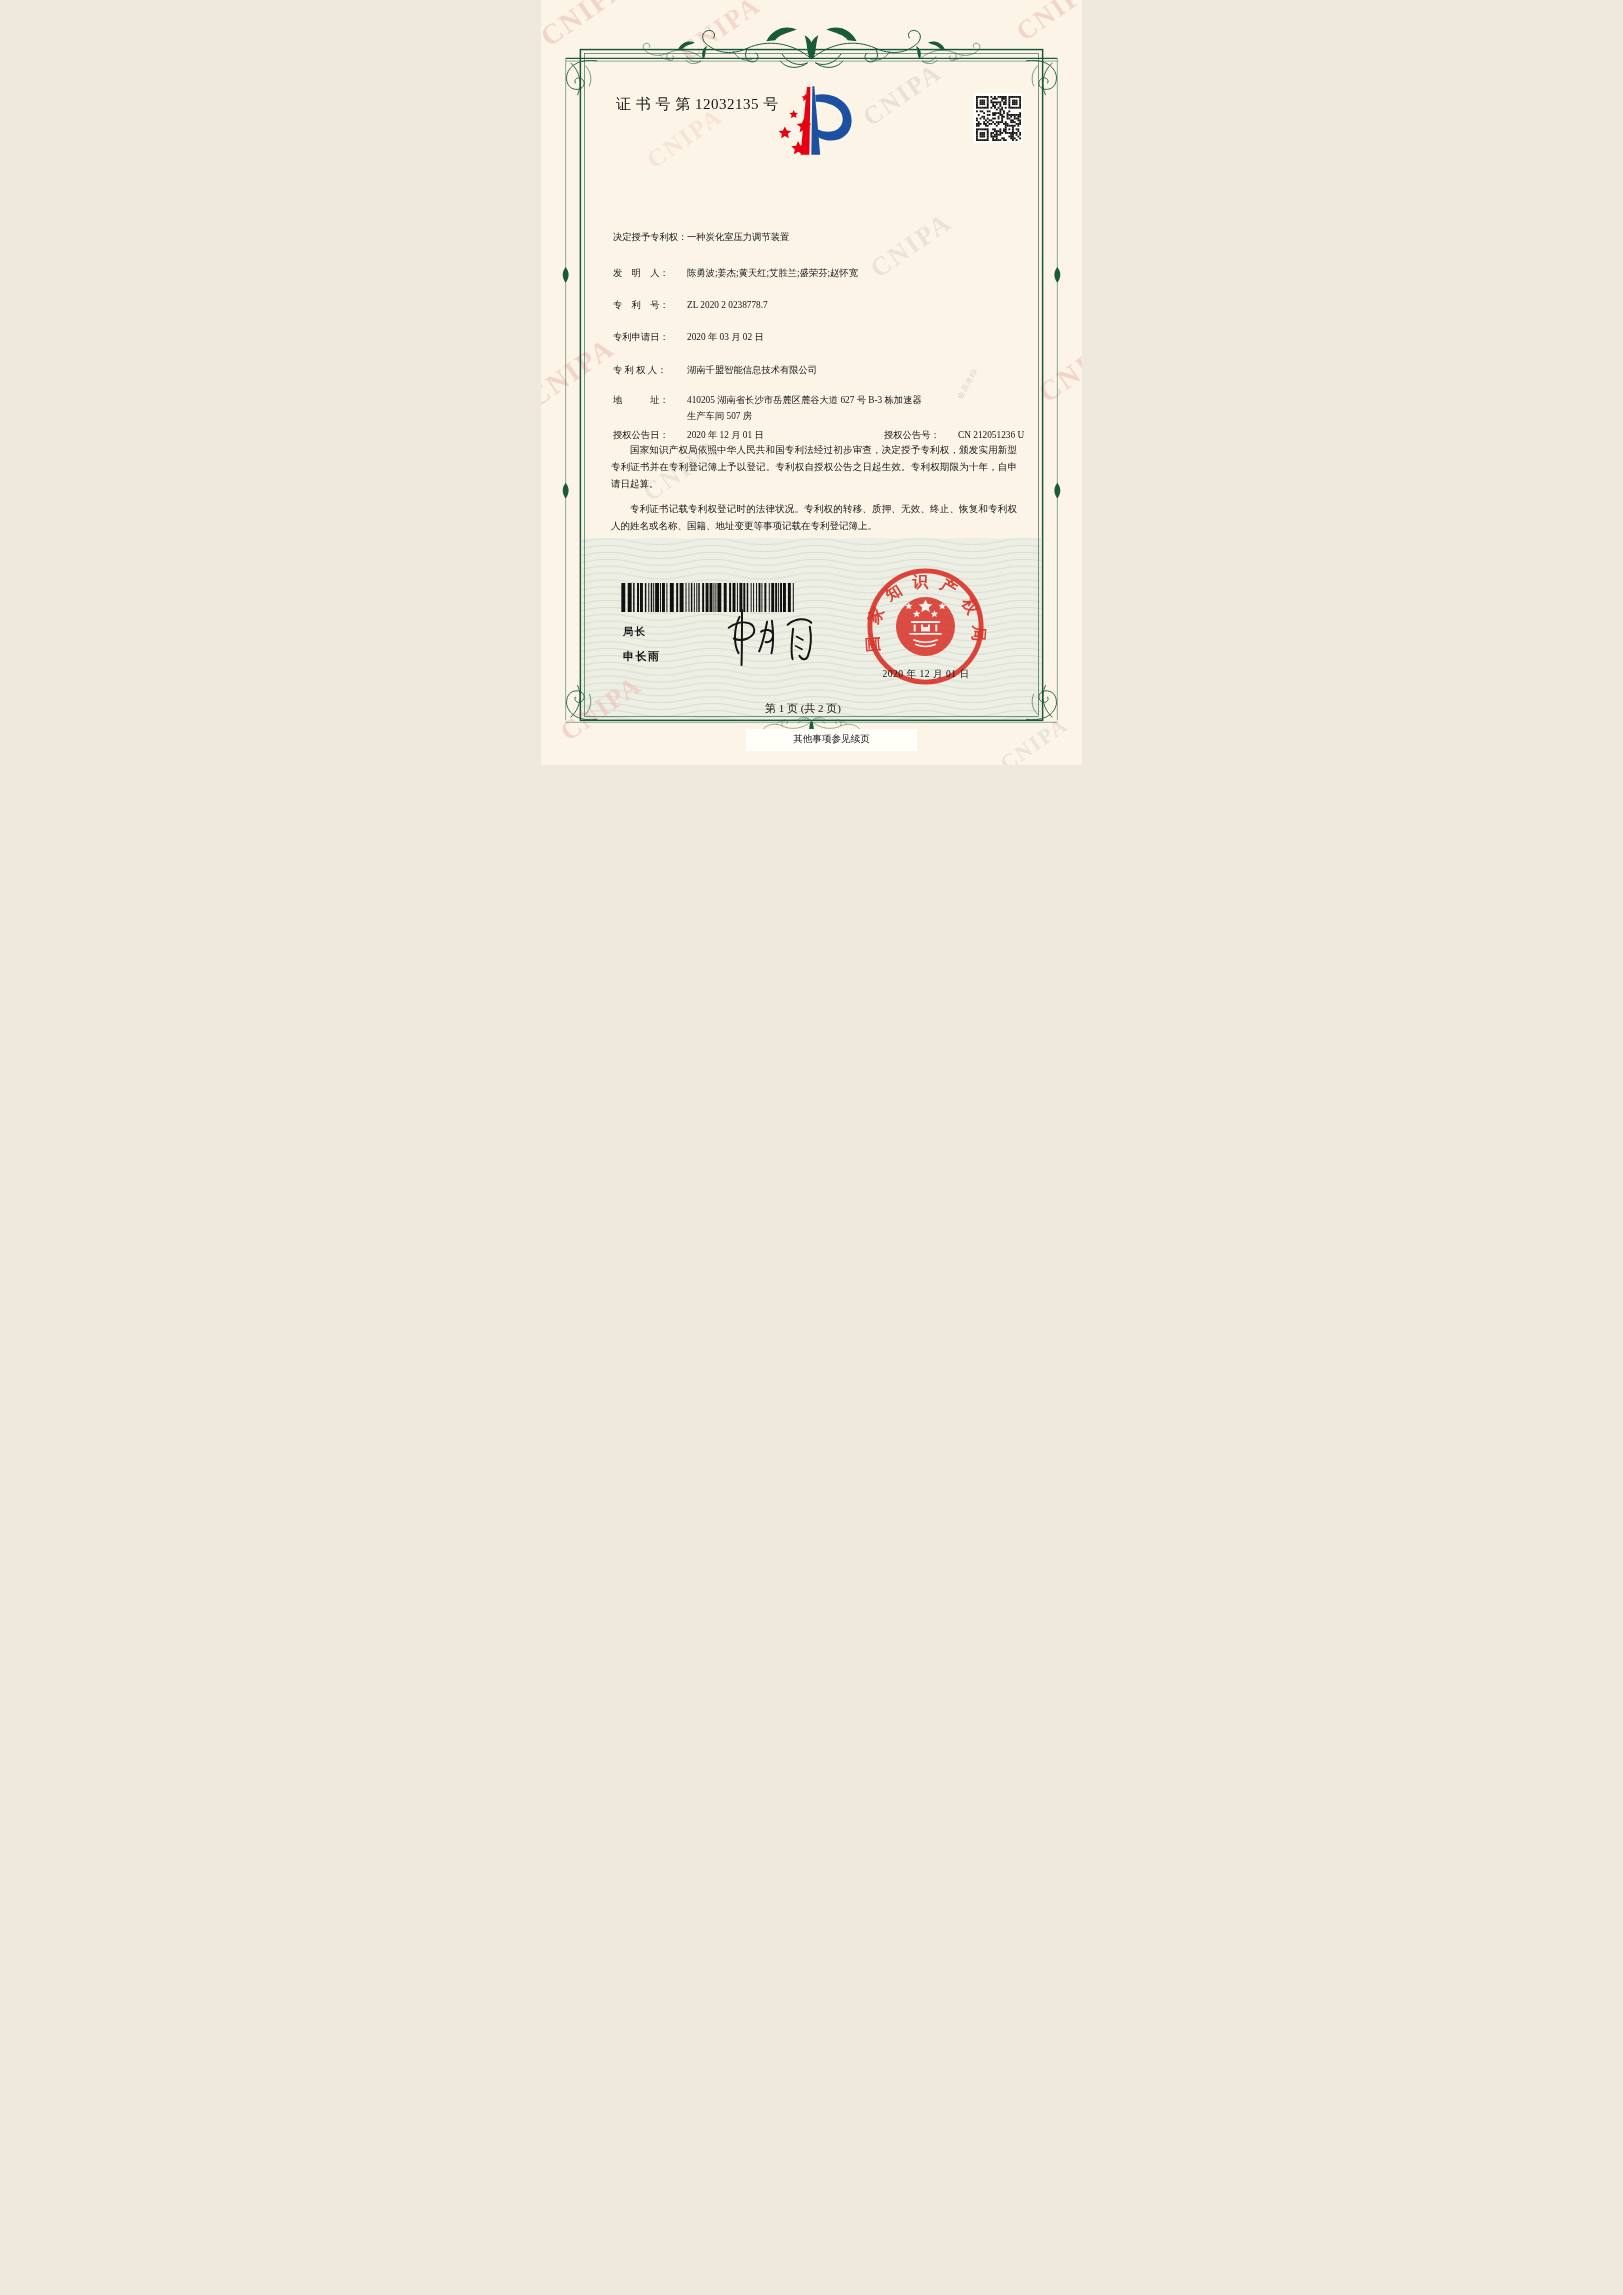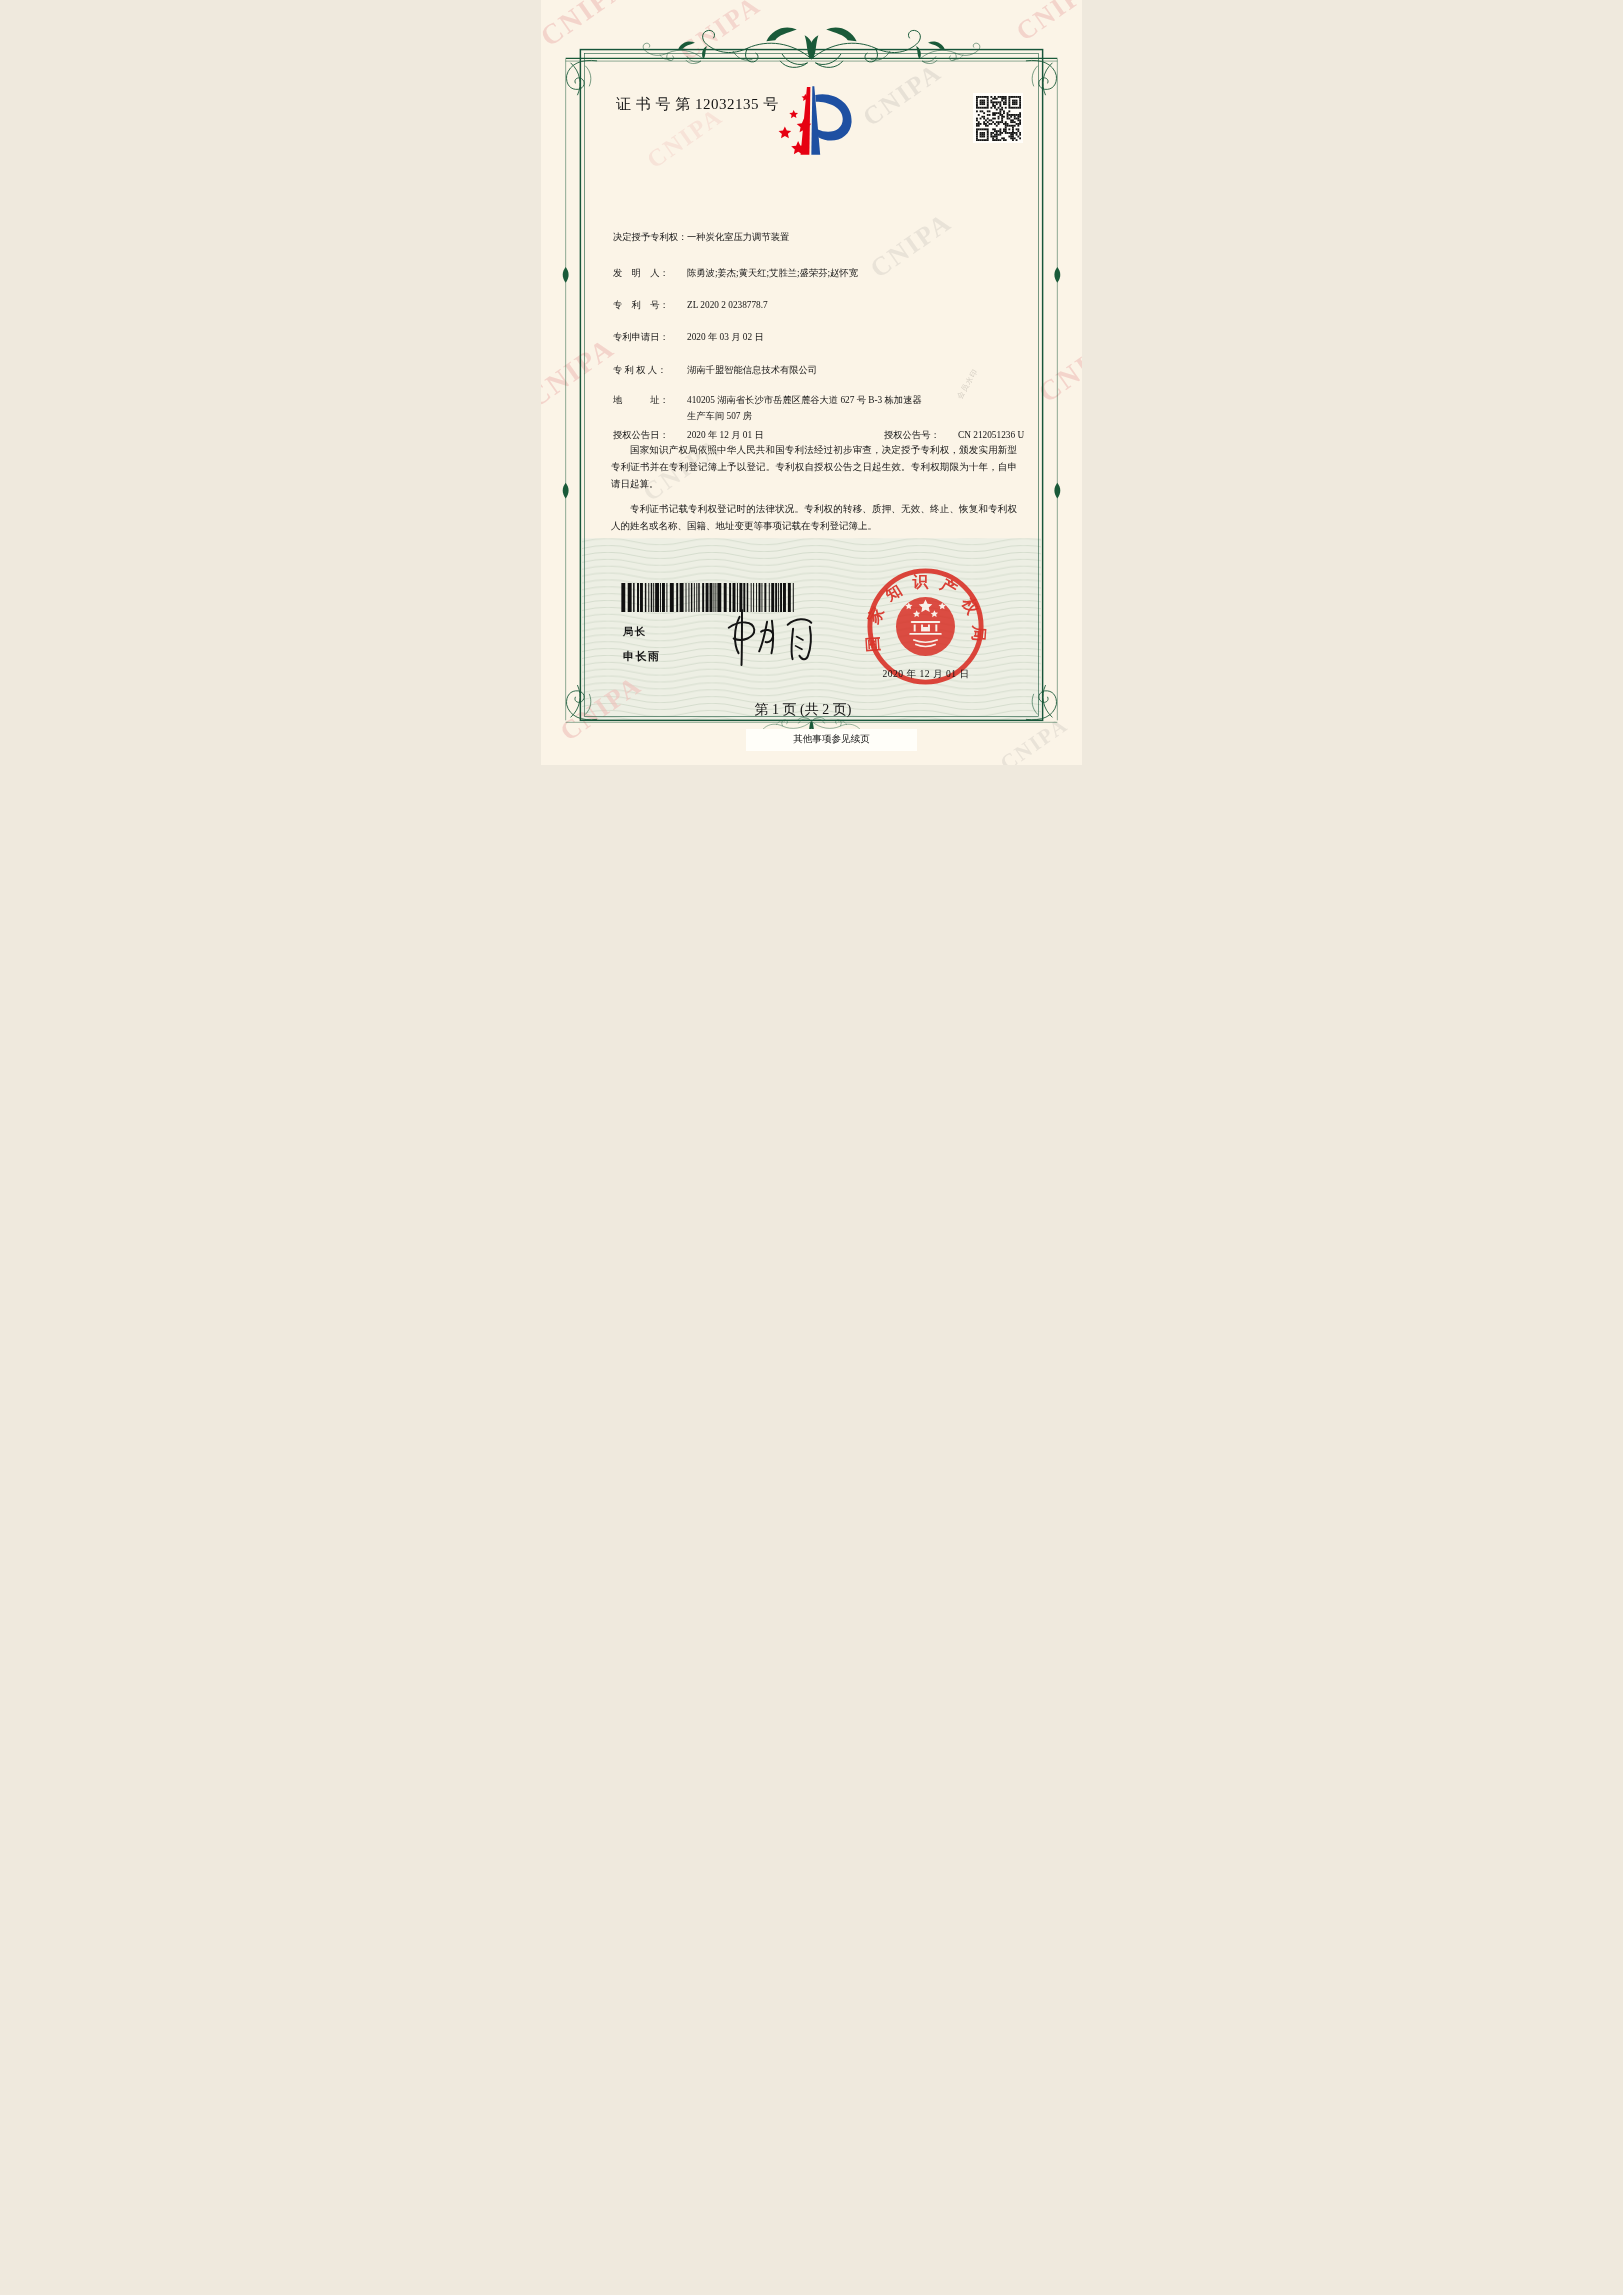--- a/index.html
+++ b/index.html
@@ -33,21 +33,21 @@
   .body-text p + p{margin-top:7.9px;}
   .barcode{left:80px;top:583px;width:179px;height:29.4px;z-index:3;}
   .sign-title{left:82px;top:625px;font-size:10.3px;font-weight:bold;z-index:3;
               font-family:"Liberation Sans","DejaVu Sans",sans-serif;letter-spacing:1.5px;}
   .sign-name{left:82px;top:649px;font-size:11px;font-weight:bold;z-index:3;
              font-family:"Liberation Sans","DejaVu Sans",sans-serif;letter-spacing:1.5px;}
   .signature{left:173px;top:607px;width:113px;height:64px;z-index:3;}
   .seal{left:323px;top:565px;width:123px;height:123px;z-index:3;opacity:.93;}
   .seal-date{left:326px;top:668px;width:118px;text-align:center;font-size:9.6px;z-index:4;
              letter-spacing:0.5px;color:#111;}
-  .page-num{left:0;top:701px;width:524px;text-align:center;font-size:14px;z-index:3;}
+  .page-num{left:0;top:701px;width:524px;text-align:center;font-size:11px;z-index:3;}
   .footer-strip{left:205px;top:729px;width:171px;height:21.6px;background:#fffef9;z-index:3;}
   .footer-note{left:205px;top:733px;width:171px;text-align:center;font-size:9.6px;z-index:4;}
 </style>
 </head>
 <body>
 
 <div class="page">
 
   <div class="abs waves">
     <svg width="459" height="182" xmlns="http://www.w3.org/2000/svg" viewBox="0 0 936 370">

